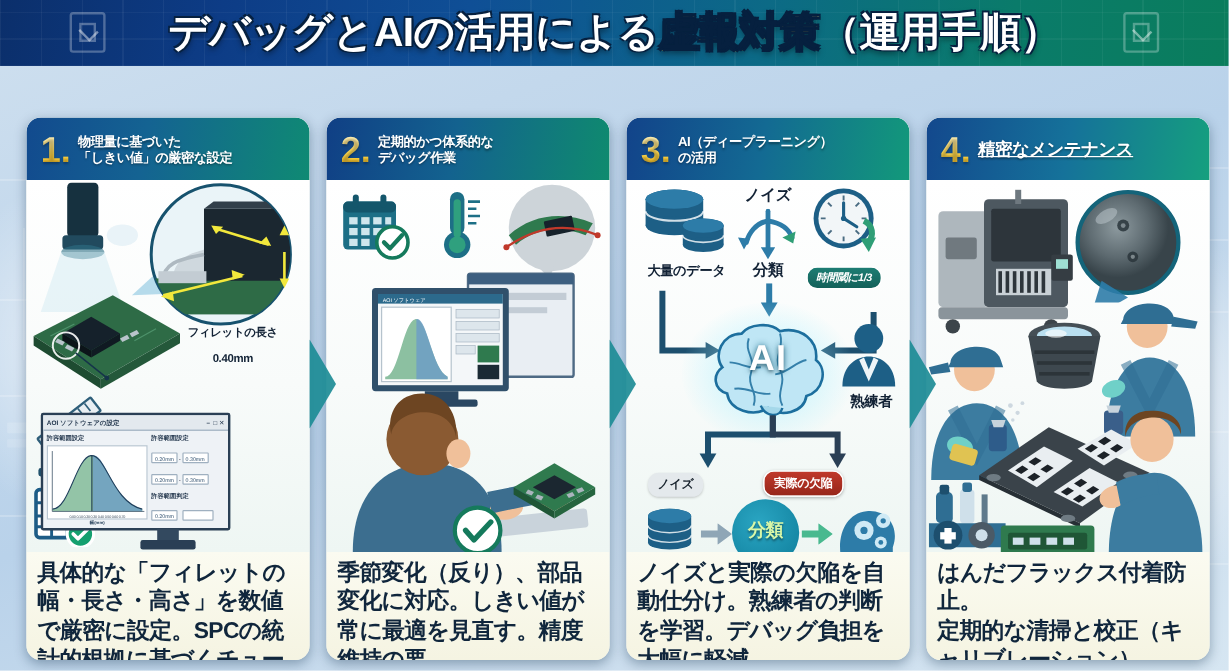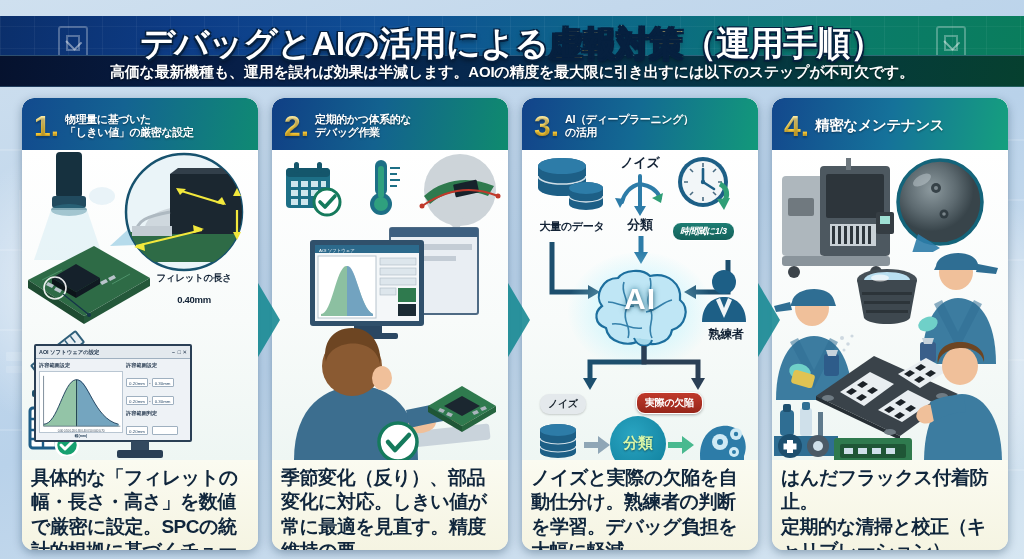--- a/index.html
+++ b/index.html
@@ -31,21 +31,20 @@
     background: radial-gradient(circle, rgba(255,255,255,.75) 0%, rgba(255,255,255,0) 70%);
     pointer-events: none;
   }
 
   
   .header {
     position: absolute; left: 0; top: 0;
     width: 1024px; height: 55px;
     background: linear-gradient(100deg, #0b2f6b 0%, #0d3c86 18%, #0f4f96 38%, #0c6a86 62%, #0a7b6a 82%, #0a7d5c 100%);
     overflow: hidden;
-    margin-top: 16px;
   }
   .header::after {
     content:"";
     position:absolute; inset:0;
     background:
       repeating-linear-gradient(90deg, rgba(255,255,255,.05) 0 1px, rgba(255,255,255,0) 1px 34px),
       repeating-linear-gradient(0deg, rgba(255,255,255,.04) 0 1px, rgba(255,255,255,0) 1px 22px);
   }
   .chip-deco {
     position: absolute;
@@ -345,23 +344,20 @@
         <i></i>
       </div>
     <div class="chip-deco" style="right:58px;">
         <i></i>
       </div>
     <div class="title-main">
       <span>デバッグとAIの活用による</span><span class="hl">虚報対策</span><span>（運用手順）</span>
     </div>
   </div>
 
-  <div class="subheader">
-    <span>高価な最新機種も、運用を誤れば効果は半減します。AOIの精度を最大限に引き出すには以下のステップが不可欠です。</span>
-  </div>
 
   <div class="panels">
 
     <div class="chevron cv1">
       <svg width="26" height="74" viewBox="0 0 26 74">
           <path d="M2 0 L24 37 L2 74 Z" fill="#1d8c96" opacity="0.92"></path>
         </svg>
     </div>
     <div class="chevron cv2">
       <svg width="26" height="74" viewBox="0 0 26 74">
@@ -789,21 +785,21 @@
           </g>
         </svg>
       </div>
 
       <div class="panel-caption">ノイズと実際の欠陥を自動仕分け。熟練者の判断を学習。デバッグ負担を大幅に軽減。</div>
     </div>
 
     <div class="panel p4">
       <div class="panel-head">
         <span class="step-num">4.</span>
-        <span class="step-title" style="white-space:pre-line;">精密なメンテナンス</span>
+        <span class="step-title" style="white-space:pre-line;text-decoration:underline;">精密なメンテナンス</span>
       </div>
 
       <div class="panel-body">
 
         <svg class="art" style="left:4px;top:8px;" width="130" height="130" viewBox="0 0 130 130">
           <rect x="6" y="18" width="42" height="80" rx="4" fill="#aeb7bd"></rect>
           <rect x="44" y="8" width="70" height="90" rx="4" fill="#4d5860"></rect>
           <rect x="50" y="16" width="58" height="44" rx="2" fill="#2d353b"></rect>
           <rect x="12" y="40" width="26" height="18" rx="2" fill="#70797f"></rect>
           <rect x="100" y="54" width="18" height="22" rx="2" fill="#353d43"></rect>

